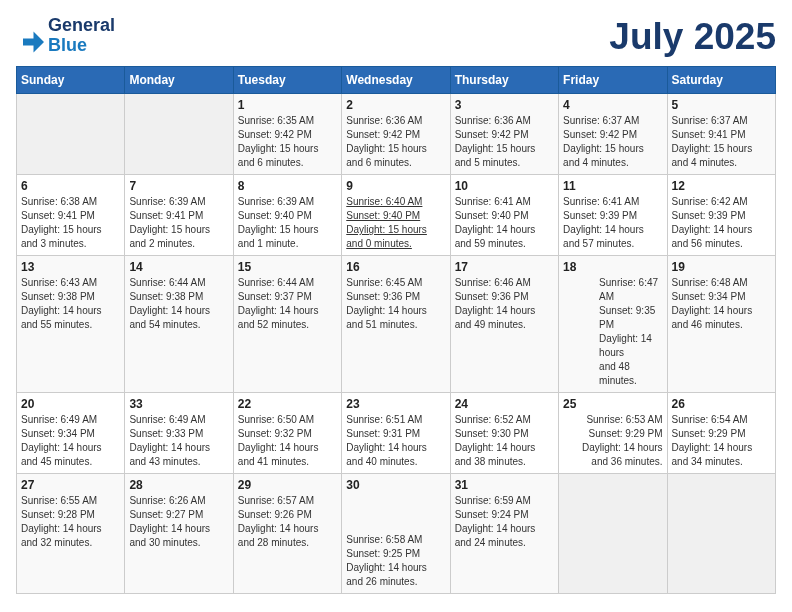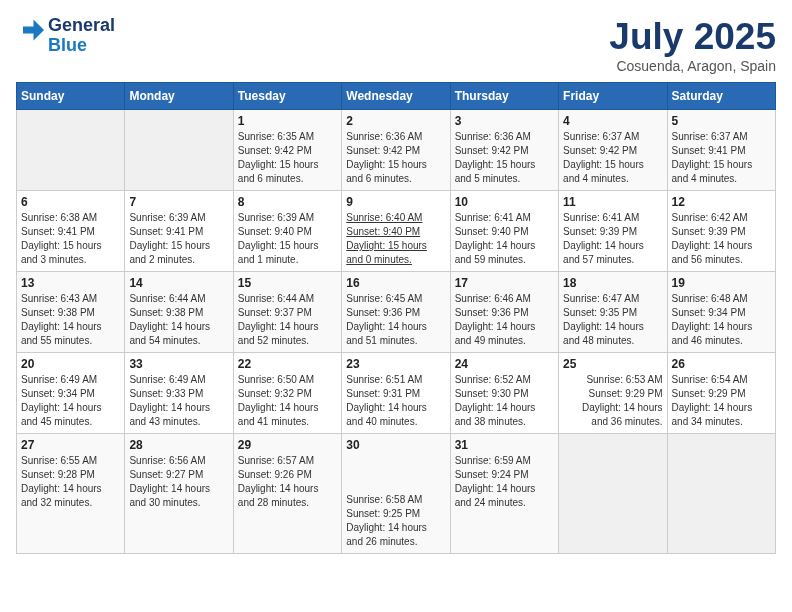--- a/index.html
+++ b/index.html
@@ -11,21 +11,21 @@
       padding: 16px;
     }
     .header {
       display: flex;
       justify-content: space-between;
       align-items: flex-start;
       margin-bottom: 8px;
     }
     .logo {
       display: flex;
-      align-items: flex-start;
+      align-items: flex-end;
       gap: 4px;
     }
     .logo-text {
       font-size: 18px;
       font-weight: bold;
       color: #1a3a6b;
       line-height: 1.1;
     }
     .logo-blue {
       color: #1a7abf;
@@ -94,21 +94,20 @@
     <svg class="logo-icon" viewBox="0 0 32 32">
       <polygon points="20,4 32,16 20,28 20,20 8,20 8,12 20,12" fill="#1a7abf"></polygon>
     </svg>
     <div class="logo-text">
       <div>General</div>
       <div class="logo-blue">Blue</div>
     </div>
   </div>
   <div class="title-block">
     <div class="month-title">July 2025</div>
-    <div class="subtitle">Cosuenda, Aragon, Spain</div>
   </div>
 </div>
 
 <table>
   <thead>
     <tr>
       <th>Sunday</th>
       <th>Monday</th>
       <th>Tuesday</th>
       <th>Wednesday</th>
@@ -239,21 +238,21 @@
         </td>
         <td>
           <div class="day-num">17</div>
           <div class="day-info" style="white-space: pre-line;">Sunrise: 6:46 AM
 Sunset: 9:36 PM
 Daylight: 14 hours
 and 49 minutes.</div>
         </td>
         <td>
           <div class="day-num">18</div>
-          <div class="day-info" style="white-space: pre-line;">Sunrise: 6:47 AM
+          <div class="day-info" style="white-space: pre-line; margin-left: 36px;">Sunrise: 6:47 AM
 Sunset: 9:35 PM
 Daylight: 14 hours
 and 48 minutes.</div>
         </td>
         <td>
           <div class="day-num">19</div>
           <div class="day-info" style="white-space: pre-line;">Sunrise: 6:48 AM
 Sunset: 9:34 PM
 Daylight: 14 hours
 and 46 minutes.</div>
@@ -313,21 +312,21 @@
       <tr>
         <td>
           <div class="day-num">27</div>
           <div class="day-info" style="white-space: pre-line;">Sunrise: 6:55 AM
 Sunset: 9:28 PM
 Daylight: 14 hours
 and 32 minutes.</div>
         </td>
         <td>
           <div class="day-num">28</div>
-          <div class="day-info" style="white-space: pre-line;">Sunrise: 6:56 AM
+          <div class="day-info" style="white-space: pre-line;">Sunrise: 6:26 AM
 Sunset: 9:27 PM
 Daylight: 14 hours
 and 30 minutes.</div>
         </td>
         <td>
           <div class="day-num">29</div>
           <div class="day-info" style="white-space: pre-line;">Sunrise: 6:57 AM
 Sunset: 9:26 PM
 Daylight: 14 hours
 and 28 minutes.</div>

